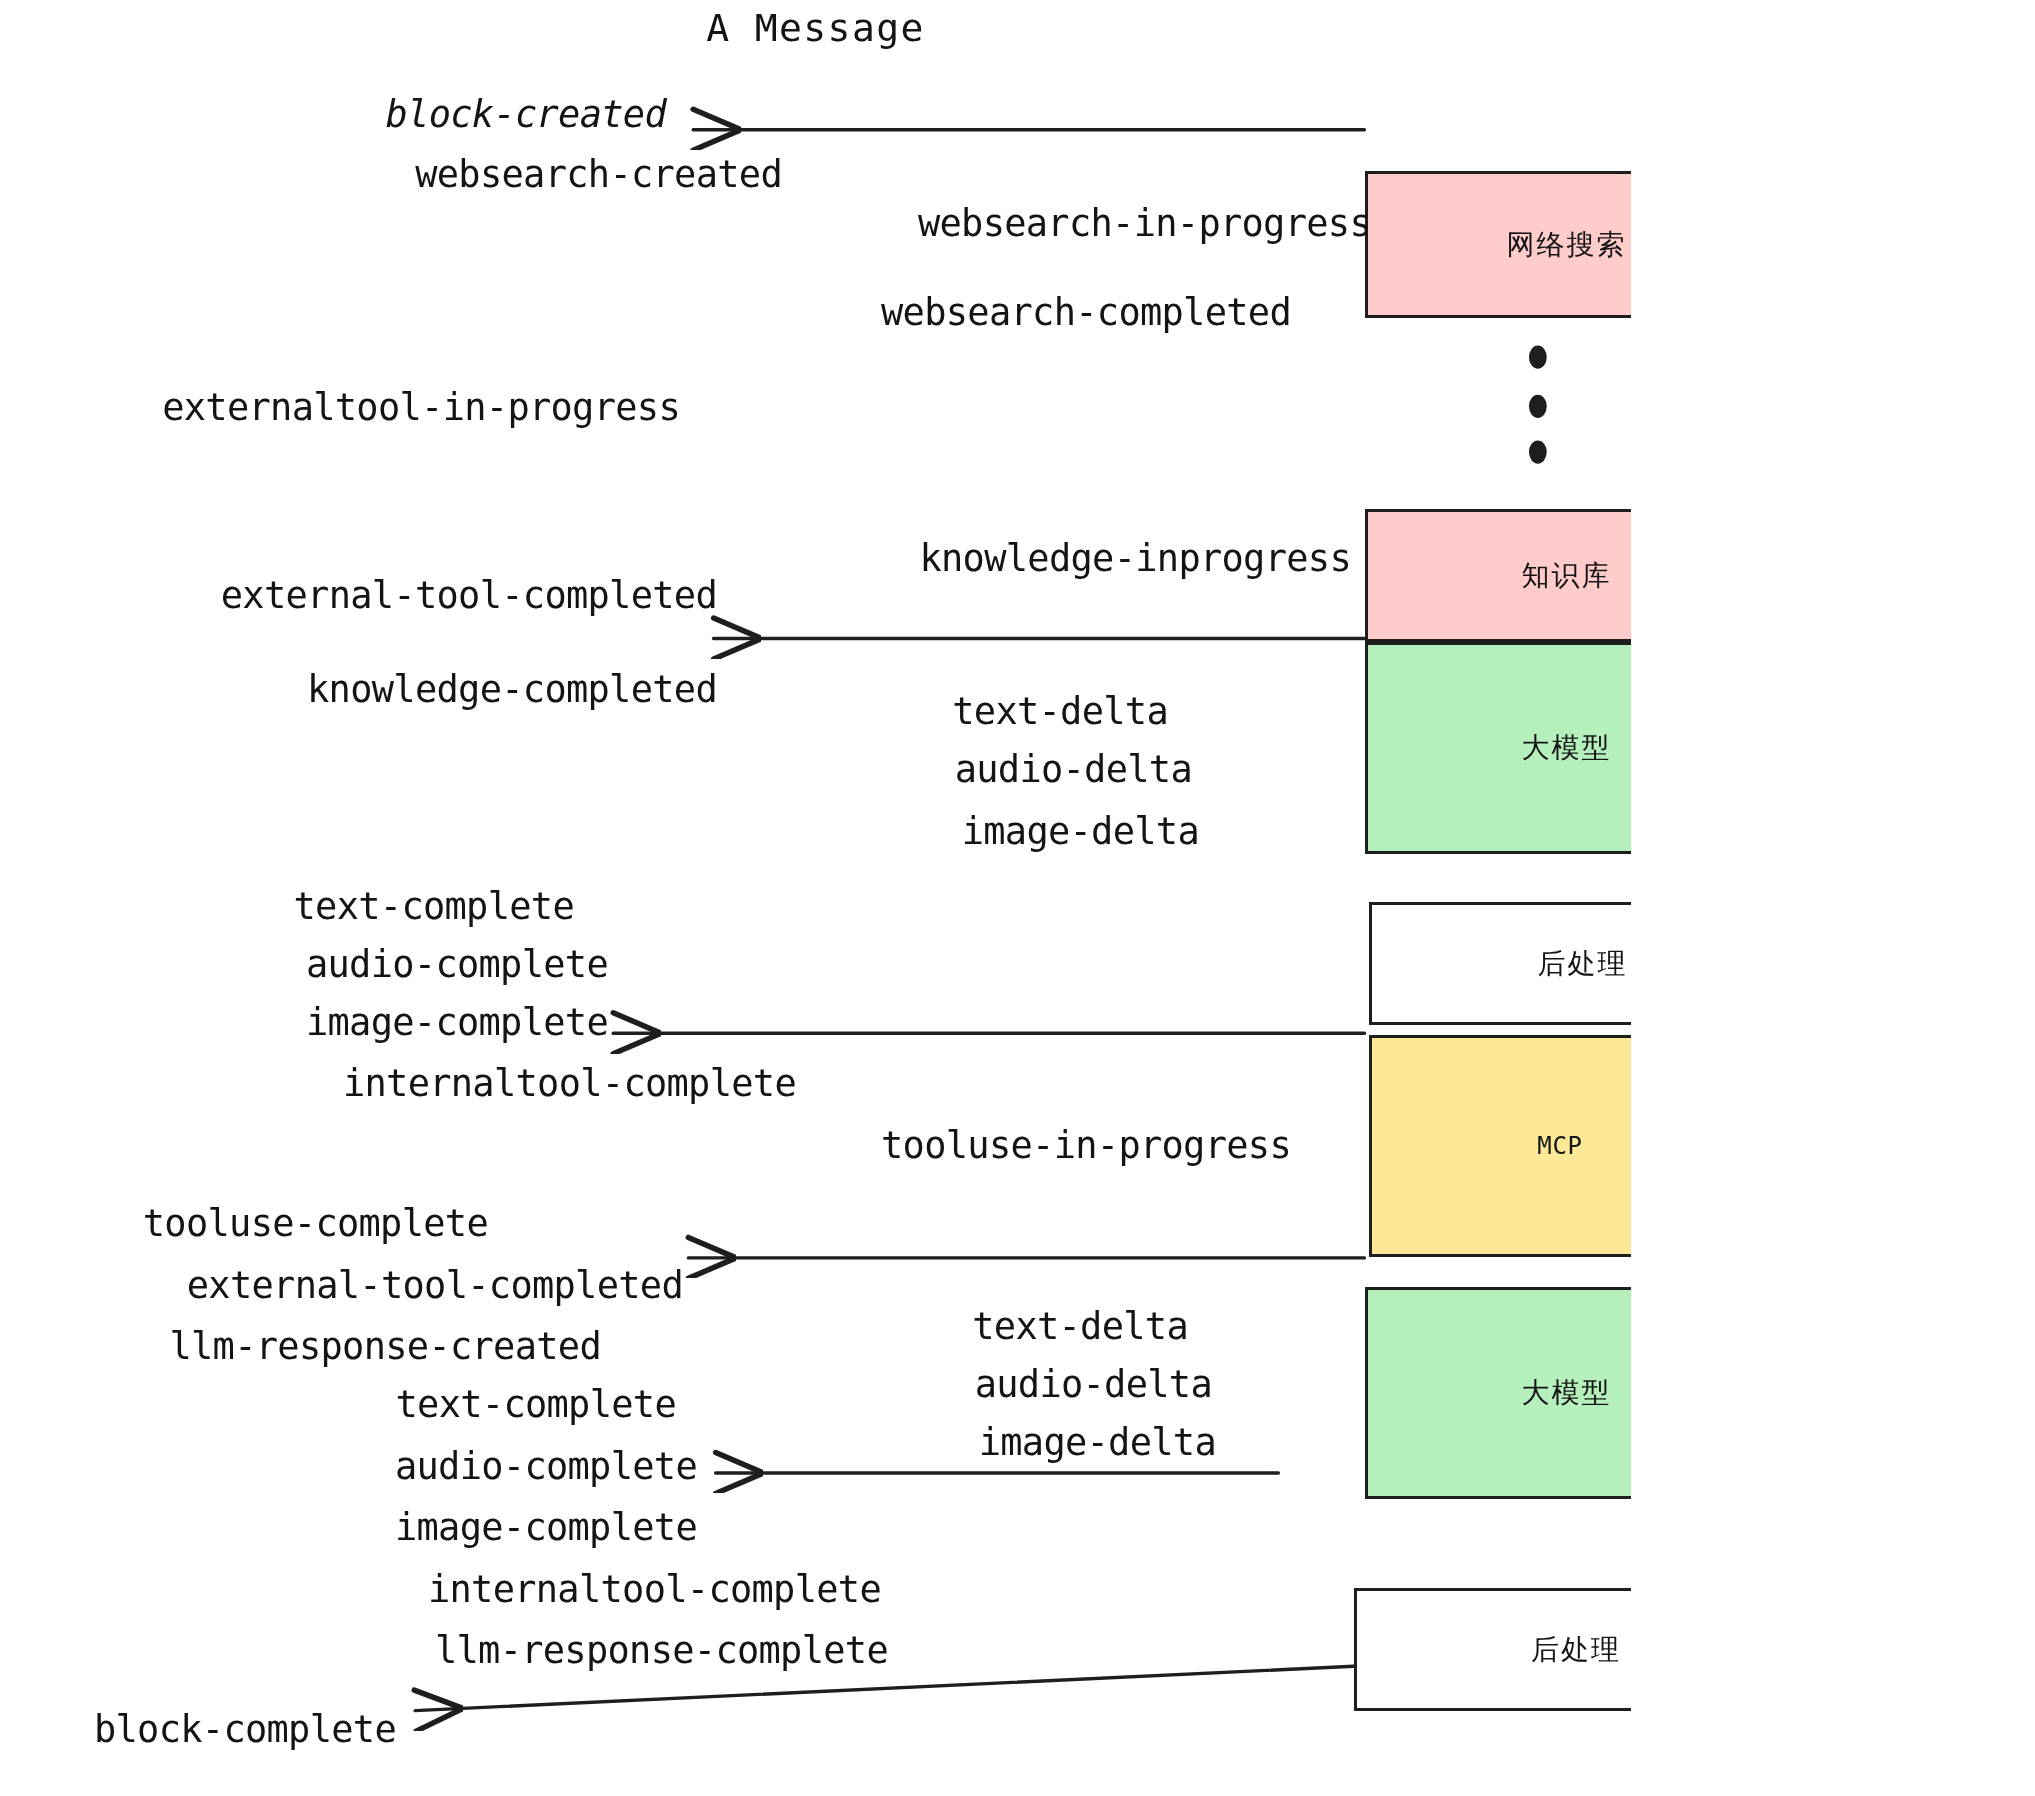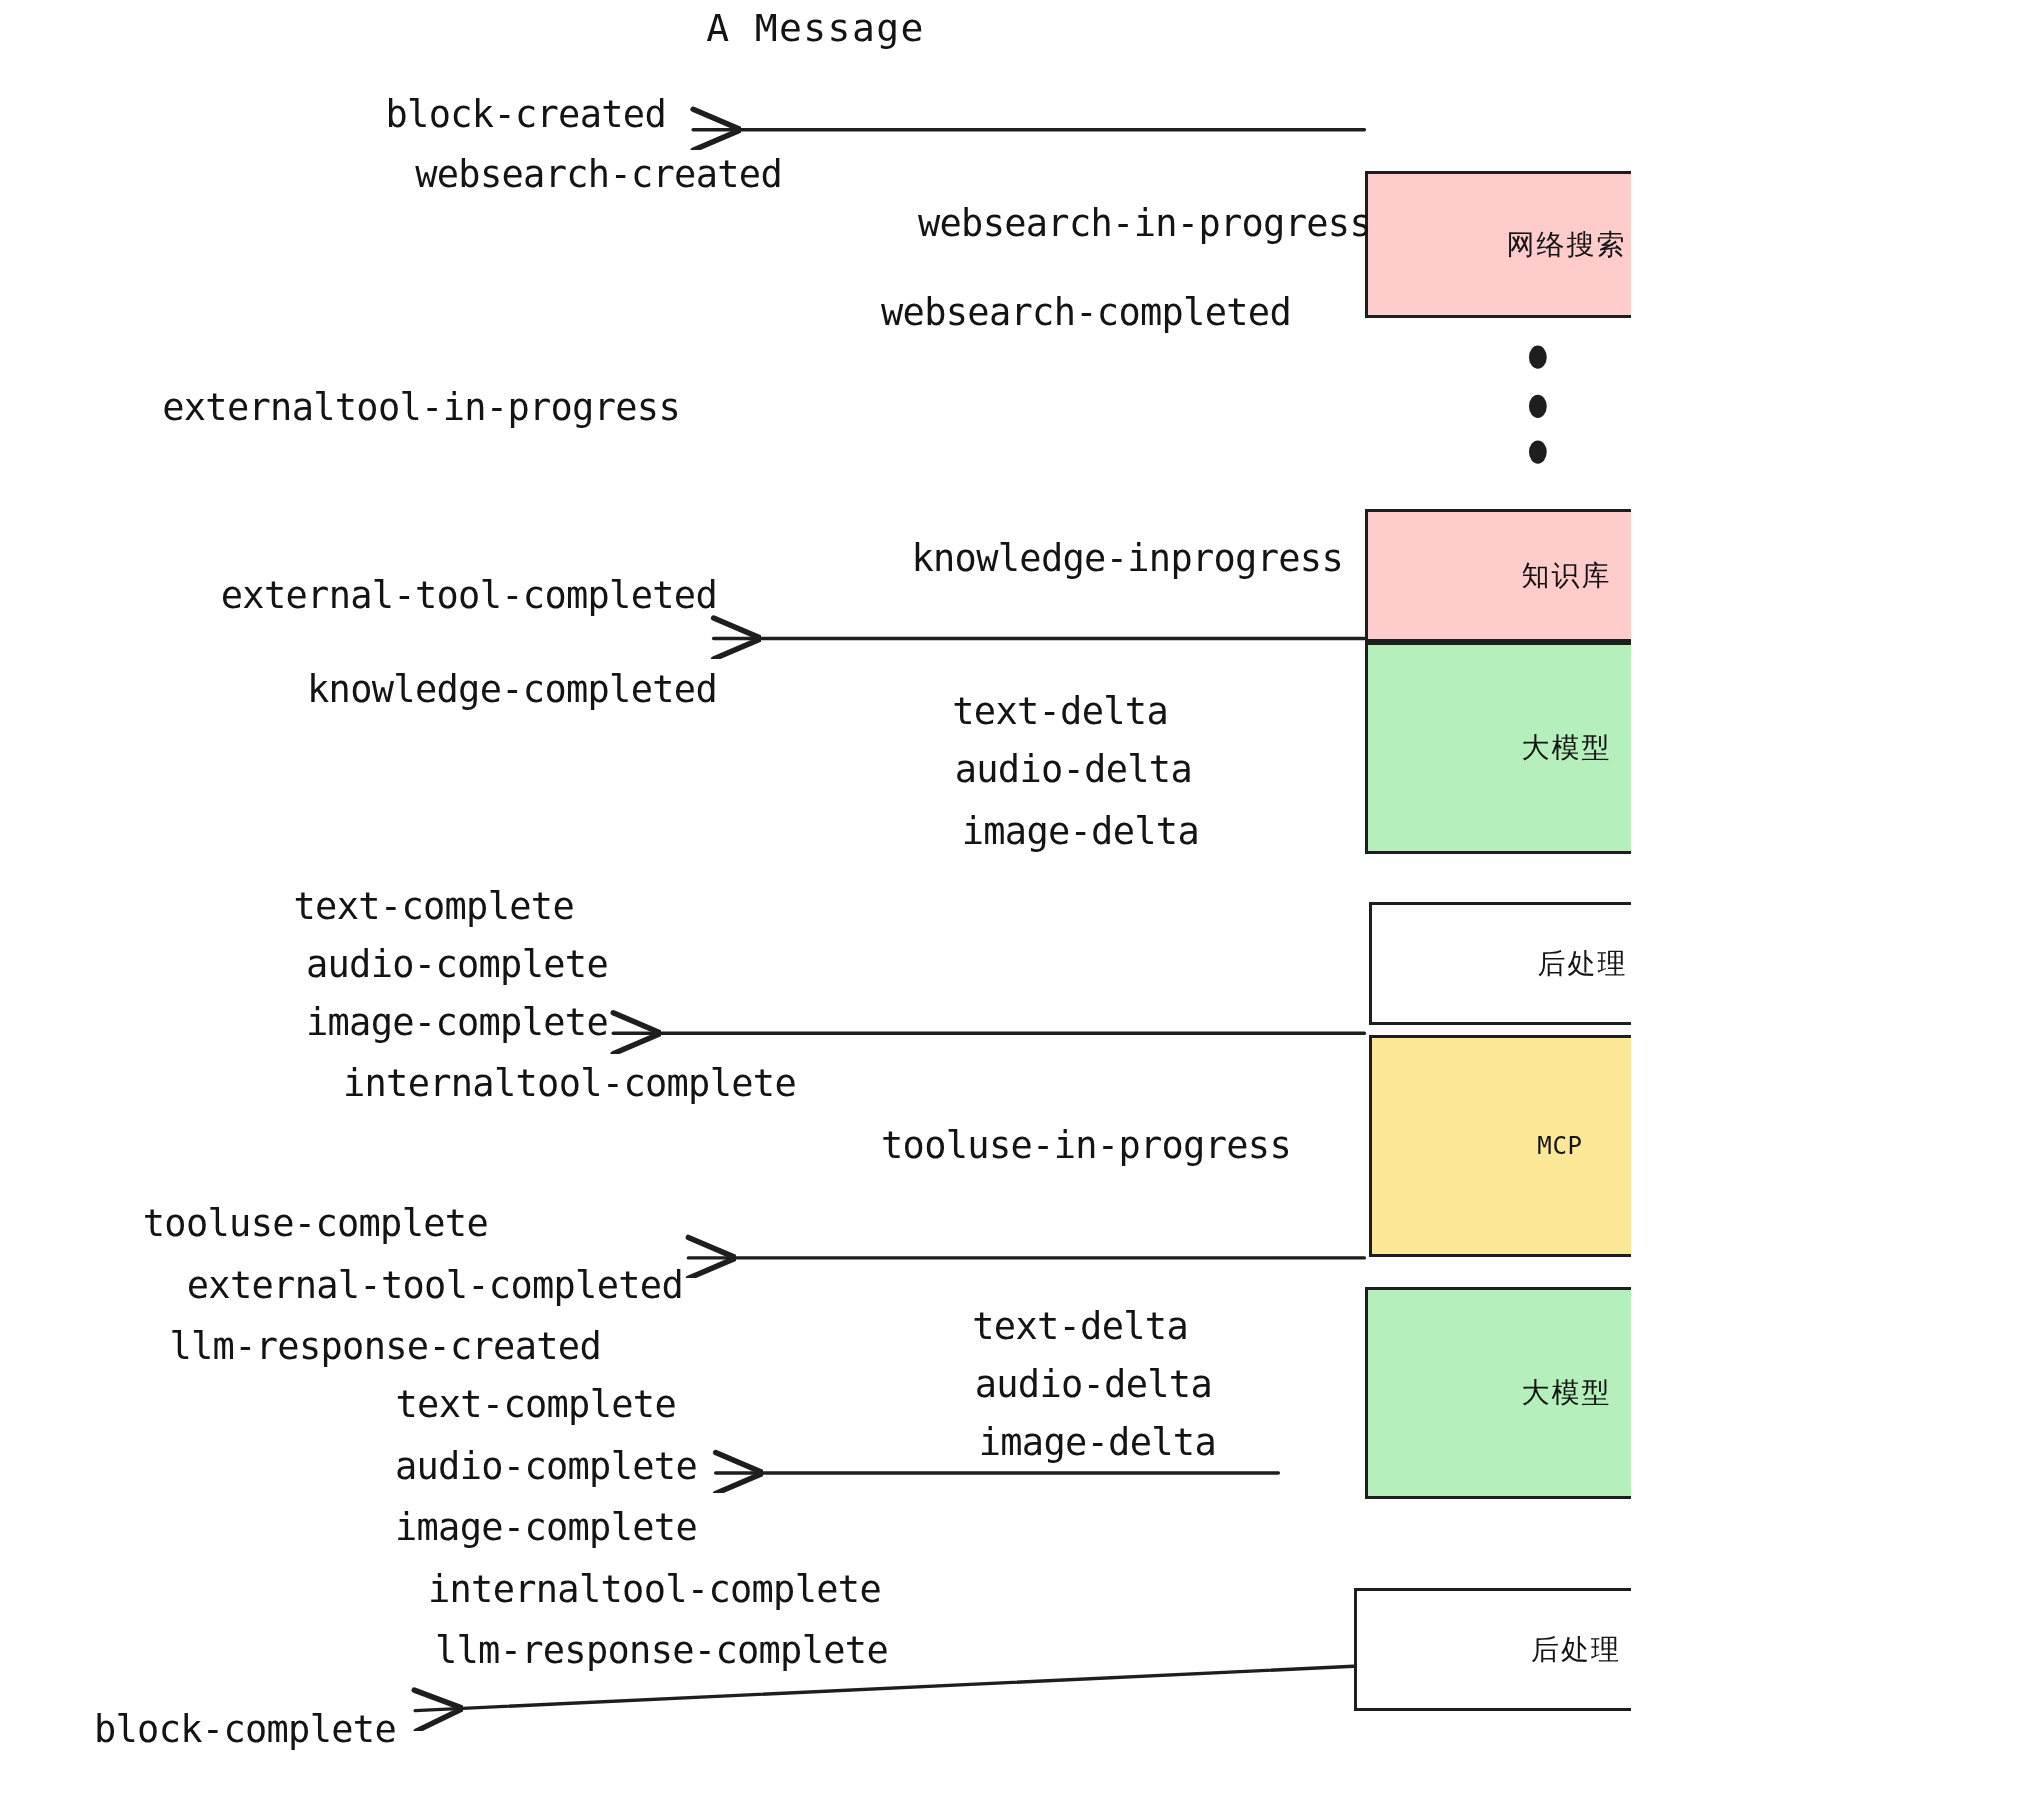--- a/index.html
+++ b/index.html
@@ -135,26 +135,26 @@
         <span>后处理</span>
       </div>
     </div>
 
   <div id="sidelabel-layer">
       <div class="side-label" style="left: 1821px; top: 335px;">外部工具</div>
       <div class="side-label" style="left: 1844px; top: 1120px;">外部工具</div>
     </div>
 
   <div id="event-layer">
-      <div class="ev r" style="left: 0px; width: 666px; top: 96px;">block-created</div>
+      <div class="ev r" style="left: 0px; width: 666px; top: 96px; font-style: italic;">block-created</div>
       <div class="ev r" style="left: 0px; width: 782px; top: 156px;">websearch-created</div>
       <div class="ev r" style="left: 0px; width: 1335px; top: 205px; padding-left: 36px;">websearch-in-progress</div>
       <div class="ev r" style="left: 0px; width: 1291px; top: 294px;">websearch-completed</div>
       <div class="ev r" style="left: 0px; width: 680px; top: 389px;">externaltool-in-progress</div>
-      <div class="ev r" style="left: 8px; width: 1335px; top: 540px;">knowledge-inprogress</div>
+      <div class="ev r" style="left: 16px; width: 1335px; top: 540px;">knowledge-inprogress</div>
       <div class="ev r" style="left: 0px; width: 717px; top: 577px;">external-tool-completed</div>
       <div class="ev r" style="left: 0px; width: 717px; top: 635px; margin-top: 36px;">knowledge-completed</div>
       <div class="ev r" style="left: 0px; width: 1168px; top: 693px;">text-delta</div>
       <div class="ev r" style="left: 0px; width: 1192px; top: 751px;">audio-delta</div>
       <div class="ev r" style="left: 0px; width: 1199px; top: 813px;">image-delta</div>
       <div class="ev r" style="left: 0px; width: 574px; top: 888px;">text-complete</div>
       <div class="ev r" style="left: 0px; width: 608px; top: 946px;">audio-complete</div>
       <div class="ev r" style="left: 0px; width: 608px; top: 1004px;">image-complete</div>
       <div class="ev r" style="left: 0px; width: 796px; top: 1065px;">internaltool-complete</div>
       <div class="ev r" style="left: 0px; width: 1291px; top: 1127px;">tooluse-in-progress</div>

